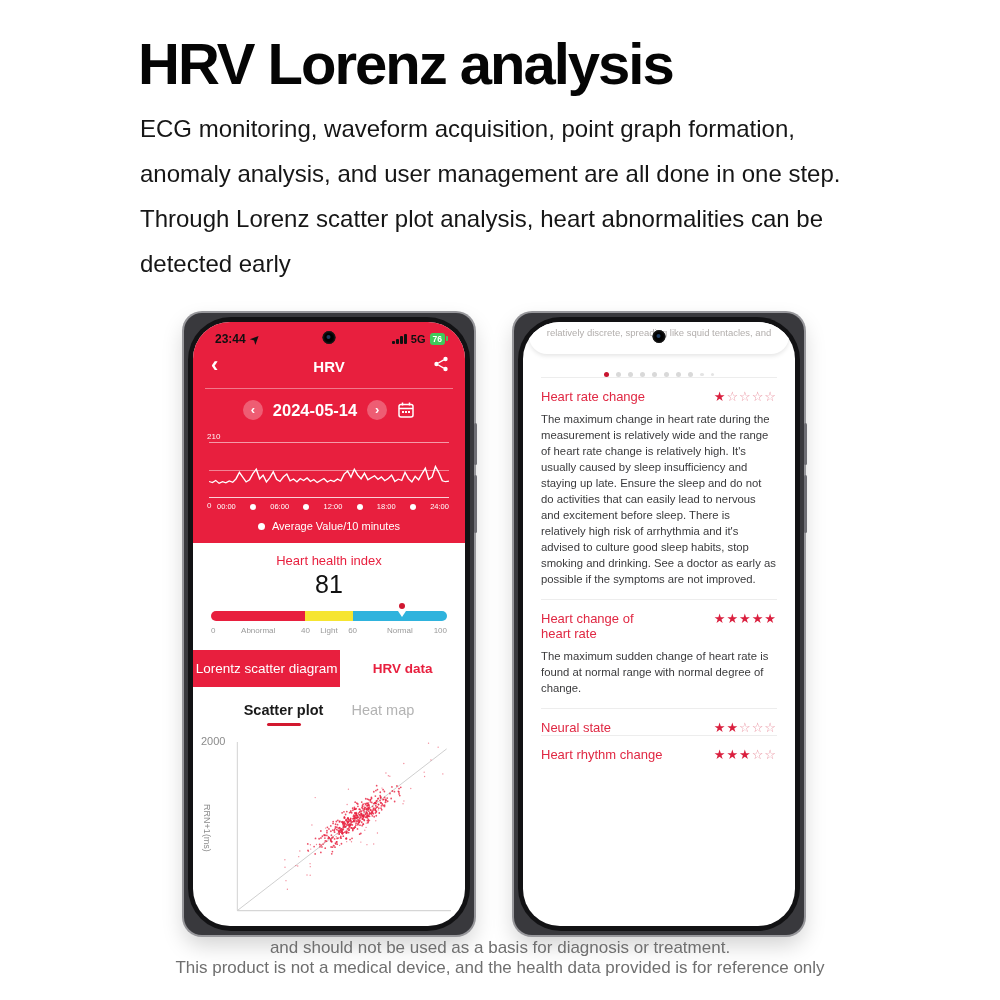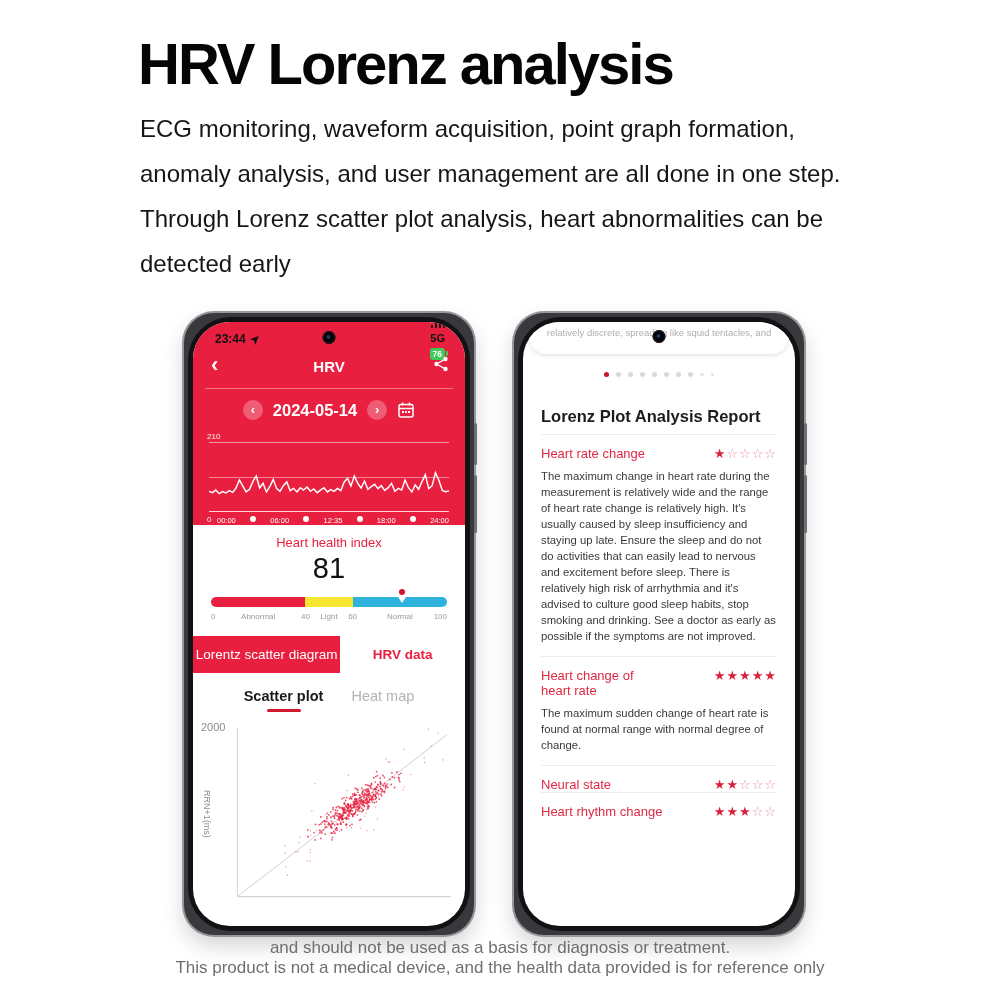--- a/index.html
+++ b/index.html
@@ -4,67 +4,67 @@
 <style>
   * { margin:0; padding:0; box-sizing:border-box; }
   html,body { width:1000px; height:1000px; background:#ffffff; font-family:"Liberation Sans", sans-serif; overflow:hidden; }
   .stage { position:relative; width:1000px; height:1000px; background:#fff; }
 
   
   .page-title { position:absolute; left:138px; top:30px; font-size:58px; font-weight:bold; letter-spacing:-2px; color:#050505; }
   .page-desc { position:absolute; left:140px; top:106px; width:748px; font-size:24px; line-height:45px; color:#161616; }
 
   
-  .phone { position:absolute; width:290px; height:622px; background:#39393d; border-radius:30px;
+  .phone { position:absolute; width:290px; height:622px; background:#39393d; border-radius:18px;
            box-shadow:0 0 0 2px #97979b, 0 10px 22px rgba(0,0,0,.18); padding:4px; }
   .bezel { width:100%; height:100%; background:#121214; border-radius:43px; padding:5px; }
   .screen { width:100%; height:100%; background:#fff; border-radius:37px; overflow:hidden; position:relative; }
   .side-btn { position:absolute; right:-3px; width:3px; background:#6e6e74; border-radius:2px; }
   .sb1 { top:110px; height:42px; } .sb2 { top:162px; height:58px; }
 
   
   .red-area { background:#e81f3e; color:#fff; position:relative; }
   .statusbar { display:flex; justify-content:space-between; align-items:center; padding:7px 20px 0 22px; height:26px; color:#101010; font-size:12px; font-weight:bold; }
   .sb-left { display:flex; align-items:center; gap:4px; }
   .nav-arrow { display:inline-block; transform:rotate(-45deg) translateY(1px); font-size:11px; }
   .cam-hole { position:absolute; top:9px; left:50%; transform:translateX(-50%); width:13px; height:13px; background:#000; border-radius:50%; box-shadow:inset 0 0 2px 1px #222; z-index:6; }
   .cam-hole::after { content:""; position:absolute; left:4px; top:4px; width:4px; height:4px; background:#1d3a5f; border-radius:50%; }
-  .sb-right { display:flex; align-items:flex-end; gap:4px;flex-direction:column; }
+  .sb-right { display:flex; align-items:center; gap:4px; }
   .sig-bars { display:flex; align-items:flex-end; gap:1.5px; height:10px; }
   .sig-bars i { width:2.5px; background:#101010; border-radius:1px; display:block; }
   .battery { background:#3fca5a; color:#fff; font-size:8.5px; font-weight:bold; border-radius:3px; padding:1px 3px; line-height:10px; position:relative; }
   .battery::after { content:""; position:absolute; right:-3px; top:3px; width:2px; height:5px; background:#3fca5a; border-radius:0 1px 1px 0; }
 
   .navbar { position:relative; height:36px; display:flex; align-items:center; justify-content:center; }
   .back-btn { position:absolute; left:18px; top:2px; font-size:22px; font-weight:bold; color:#fff; line-height:30px; }
   .nav-title { font-size:15px; font-weight:bold; color:#fff; }
   .share-btn { position:absolute; right:16px; top:8px; }
   .red-divider { border-top:1px solid rgba(255,255,255,.4); margin:4px 12px 0; }
 
   .date-row { display:flex; align-items:center; justify-content:center; gap:10px; padding:11px 0 8px; }
   .chev-circle { width:20px; height:20px; border-radius:50%; background:rgba(255,255,255,.28); color:#fff; font-size:13px; line-height:19px; text-align:center; font-weight:bold; }
   .date-text { font-size:16.5px; font-weight:bold; color:#fff; }
 
-  .hr-chart { position:relative; height:70px; margin:14px 16px 0; }
+  .hr-chart { position:relative; height:56px; margin:14px 16px 0; }
   .hr-chart .gl { position:absolute; left:0; right:0; border-top:1px solid rgba(255,255,255,.55); }
   .hr-chart .gl.mid { top:50%; border-top:1px solid rgba(255,255,255,.45); }
   .hr-chart .gl.top { top:0; }
   .hr-chart .gl.bot { bottom:0; border-top:1px solid rgba(255,255,255,.8); }
   .ymax-lab { position:absolute; left:-2px; top:-10px; font-size:8px; color:rgba(255,255,255,.95); }
   .ymin-lab { position:absolute; left:-2px; bottom:-12px; font-size:8px; color:rgba(255,255,255,.95); }
   .hr-chart svg { position:absolute; inset:0; width:100%; height:100%; }
-  .xaxis-row { display:flex; justify-content:space-between; margin:4px 16px 0 24px; font-size:7.5px; color:#fff; }
+  .xaxis-row { display:flex; align-items:center; justify-content:space-between; margin:4px 16px 0 24px; font-size:7.5px; color:#fff; }
   .axis-dot { width:6px; height:6px; border-radius:50%; background:#fff; display:inline-block; }
   .legend-row { display:flex; align-items:center; justify-content:center; gap:7px; padding:9px 0 11px; }
   .legend-dot { width:7px; height:7px; border-radius:50%; background:#fff; }
   .legend-text { font-size:11px; color:#fff; }
 
   
   .hhi-label { text-align:center; color:#e81f3e; font-size:13px; margin-top:10px; }
-  .hhi-value { text-align:center; color:#111; font-size:29px; font-weight:500; margin:2px 0 12px; }
+  .hhi-value { text-align:center; color:#111; font-size:25px; font-weight:500; margin:2px 0 12px; }
   .gauge-wrap { position:relative; margin:0 18px; }
   .gauge { display:flex; height:10px; border-radius:6px; overflow:hidden; }
   .gz1 { width:40%; background:#e81f3e; } .gz2 { width:20%; background:#f6e531; } .gz3 { width:40%; background:#2fb3dd; }
   .gauge-marker { position:absolute; top:-8px; transform:translateX(-50%); display:flex; flex-direction:column; align-items:center; }
   .gm-dot { width:6px; height:6px; background:#d01730; border-radius:50%; }
   .gm-notch { width:0; height:0; border-left:4px solid transparent; border-right:4px solid transparent; border-top:6px solid #fff; margin-top:2px; }
   .gauge-labels { position:relative; height:12px; margin:5px 18px 12px; font-size:8px; color:#9a9a9a; }
   .gauge-labels span { position:absolute; top:0; }
   .glab-0 { left:0; } .glab-ab { left:20%; transform:translateX(-50%); } .glab-40 { left:40%; transform:translateX(-50%); }
   .glab-li { left:50%; transform:translateX(-50%); } .glab-60 { left:60%; transform:translateX(-50%); }
@@ -171,25 +171,29 @@
               <div class="gl bot"></div>
             <svg viewBox="0 0 232 66" preserveAspectRatio="none">
               <polyline fill="none" stroke="#ffffff" stroke-width="1.4" points="0.0,46.5 3.3,47.8 6.5,45.3 9.8,48.7 13.1,46.8 16.3,48.1 19.6,45.9 22.9,47.5 26.1,43.4 29.4,35.8 32.7,41.5 35.9,47.1 39.2,44.6 42.5,37.1 45.7,32.1 49.0,43.4 52.3,39.0 55.5,47.1 58.8,42.1 62.1,35.2 65.4,44.0 68.6,46.5 71.9,41.2 75.2,37.7 78.4,45.9 81.7,43.7 85.0,47.1 88.2,43.1 91.5,45.3 94.8,42.4 98.0,46.5 101.3,44.3 104.6,47.8 107.8,45.3 111.1,43.1 114.4,47.1 117.6,44.9 120.9,46.5 124.2,43.7 127.4,45.9 130.7,37.7 134.0,34.3 137.2,41.5 140.5,32.1 143.8,39.0 147.0,43.4 150.3,36.8 153.6,44.6 156.8,42.1 160.1,39.9 163.4,44.0 166.6,41.2 169.9,45.6 173.2,43.1 176.5,39.0 179.7,46.5 183.0,43.7 186.3,45.3 189.5,35.8 192.8,43.1 196.1,47.1 199.3,40.5 202.6,44.6 205.9,37.4 209.1,30.8 212.4,44.0 215.7,41.2 218.9,28.9 222.2,36.1 225.5,45.6 228.7,46.8 232.0,46.2"></polyline>
             </svg>
           </div>
           <div class="xaxis-row">
             <span>00:00</span>
             <span class="axis-dot"></span>
             <span>06:00</span>
             <span class="axis-dot"></span>
-            <span>12:35</span>
+            <span>12:00</span>
             <span class="axis-dot"></span>
             <span>18:00</span>
             <span class="axis-dot"></span>
             <span>24:00</span>
+          </div>
+          <div class="legend-row">
+            <span class="legend-dot"></span>
+            <span class="legend-text">Average Value/10 minutes</span>
           </div>
         </div>
 
         <div class="hhi-label">Heart health index</div>
         <div class="hhi-value">81</div>
         <div class="gauge-wrap">
           <div class="gauge">
             <span class="gz1"></span>
             <span class="gz2"></span>
             <span class="gz3"></span>
@@ -739,21 +743,20 @@
             <span class="pdot"></span>
             <span class="pdot"></span>
             <span class="pdot"></span>
             <span class="pdot"></span>
             <span class="pdot"></span>
             <span class="pdot"></span>
             <span class="pdot"></span>
             <span class="pdot sm"></span>
             <span class="pdot sm"></span>
           </div>
-        <div class="report-title">Lorenz Plot Analysis Report</div>
         <div>
   <div class="rp-section">
     <div class="sec-head">
       <span class="sec-title">Heart rate change</span>
       <span class="sec-stars"><span class="star f">★</span><span class="star e">☆</span><span class="star e">☆</span><span class="star e">☆</span><span class="star e">☆</span></span>
     </div>
     <div class="sec-body">The maximum change in heart rate during the measurement is relatively wide and the range of heart rate change is relatively high. It's usually caused by sleep insufficiency and staying up late. Ensure the sleep and do not do activities that can easily lead to nervous and excitement before sleep. There is relatively high risk of arrhythmia and it's advised to culture good sleep habits, stop smoking and drinking. See a doctor as early as possible if the symptoms are not improved.</div>
   </div>
 
   <div class="rp-section">

